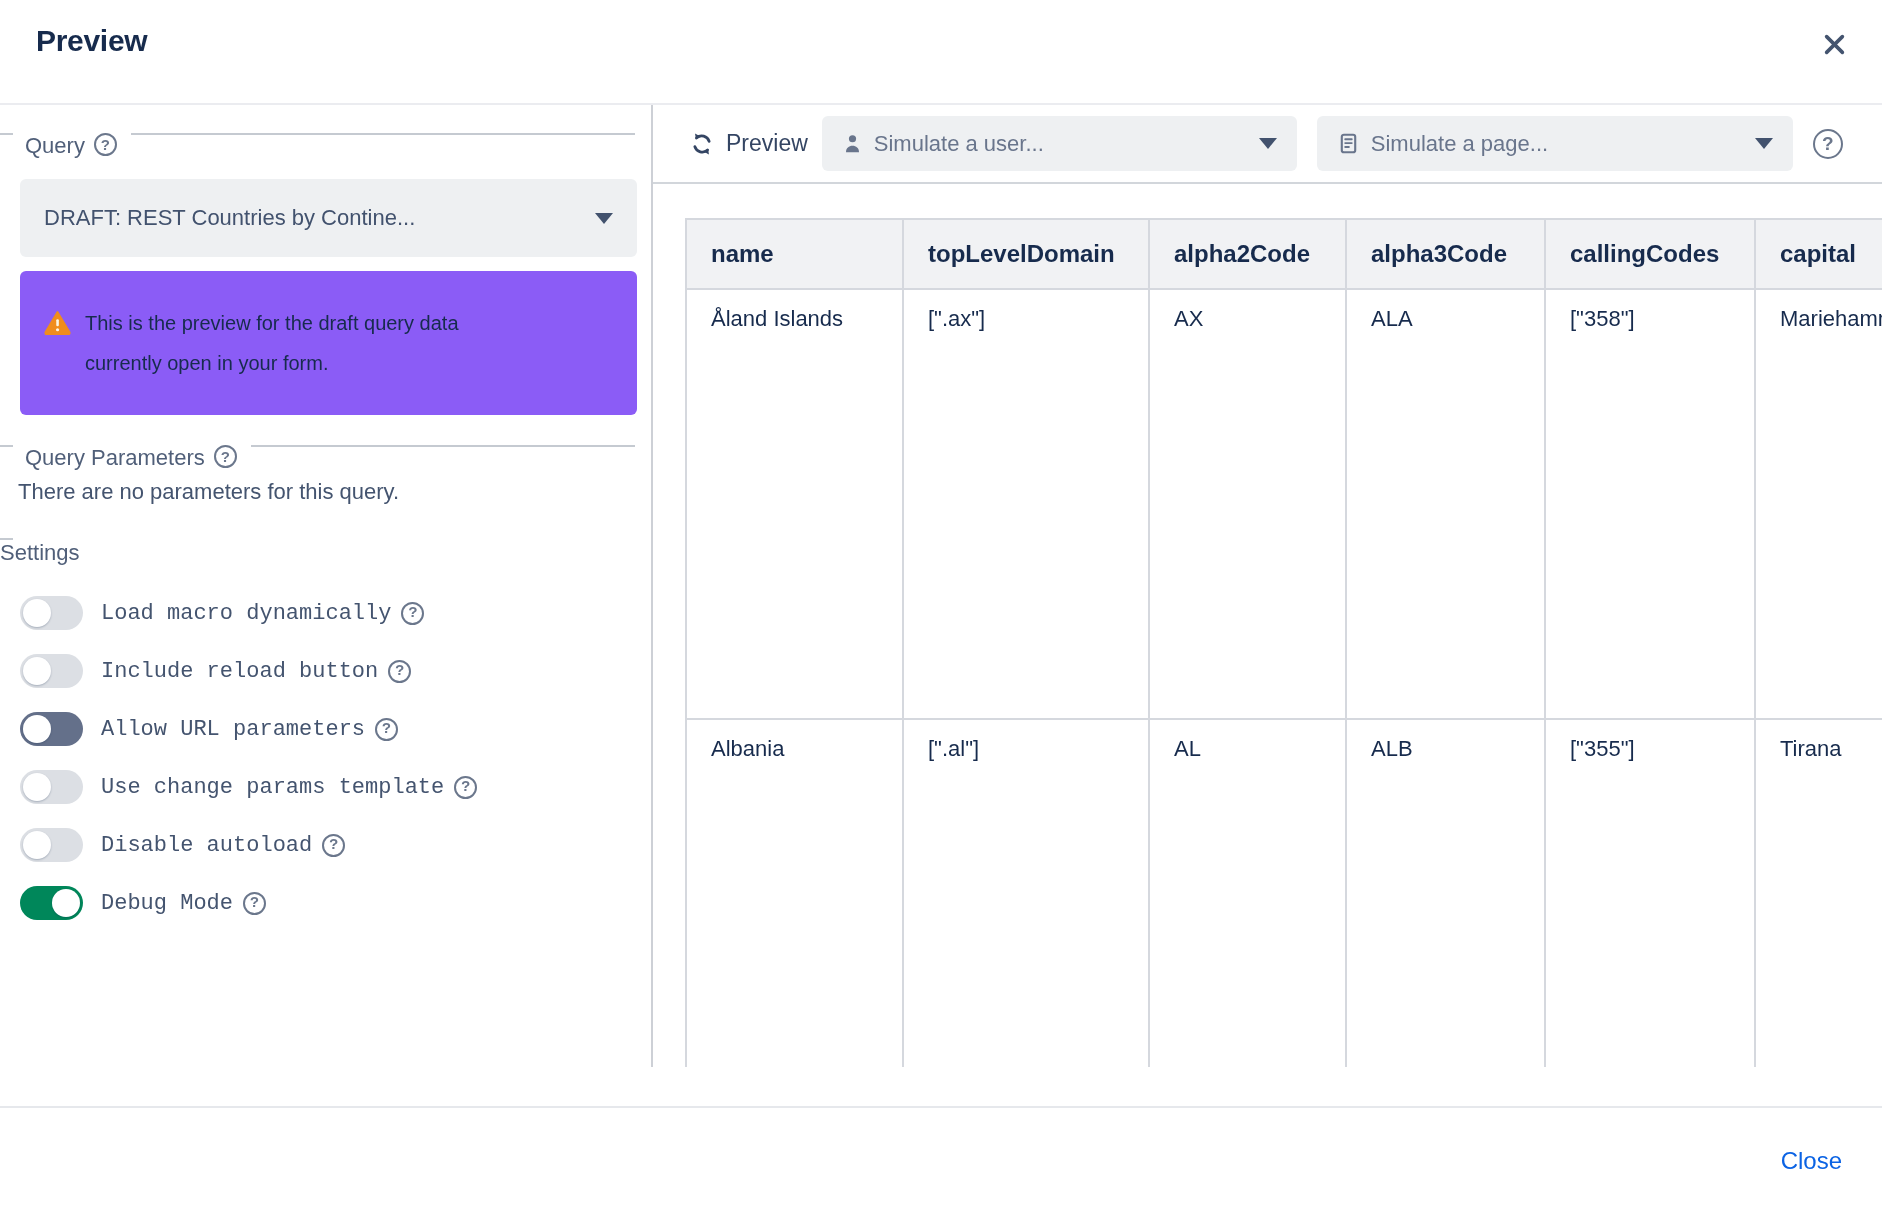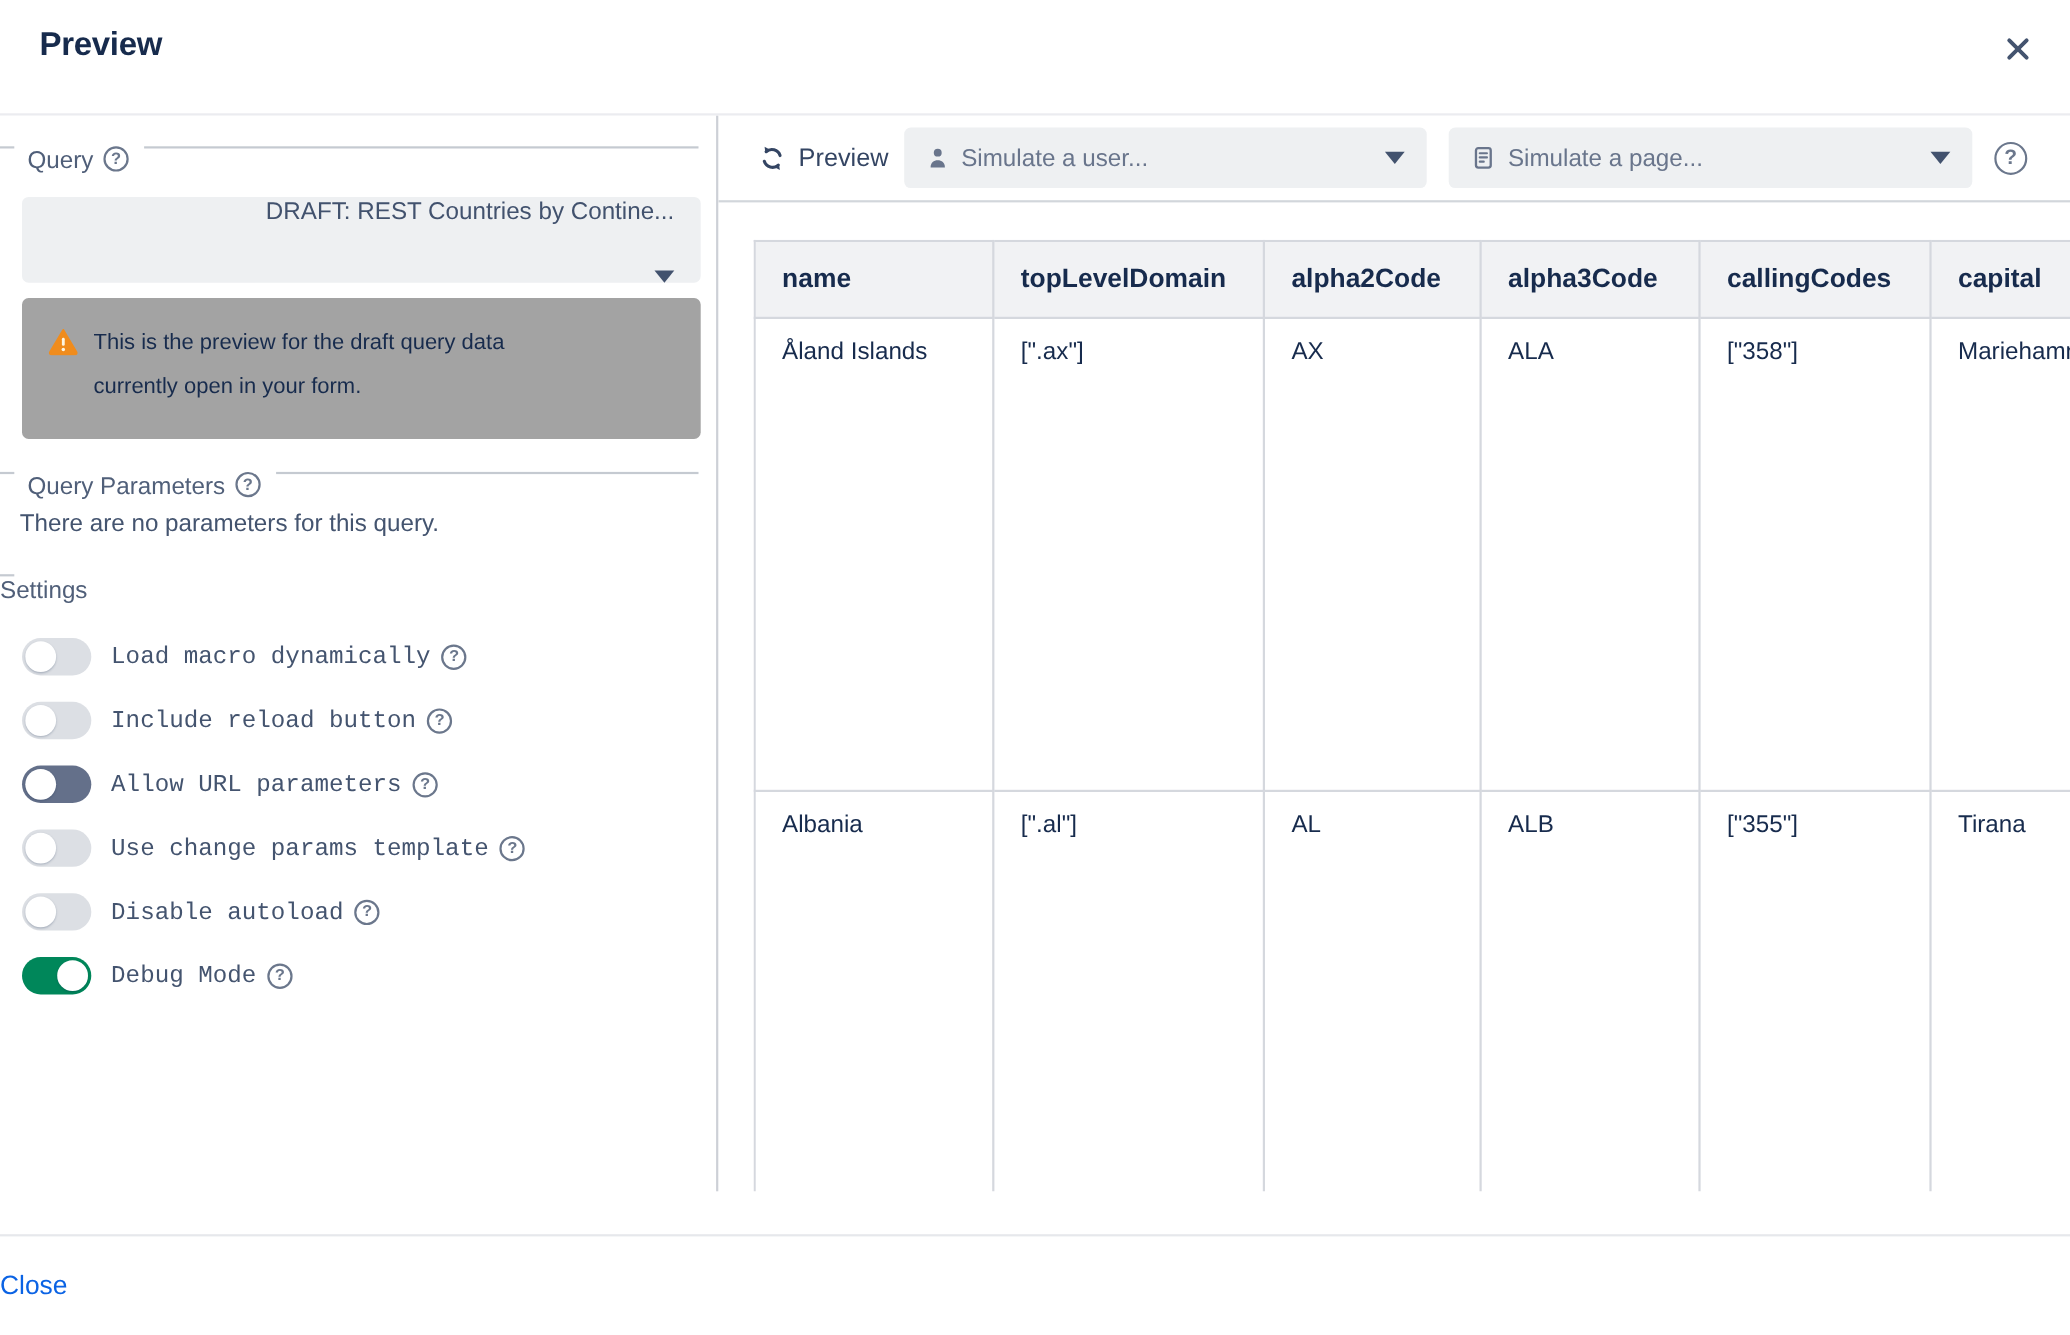--- a/index.html
+++ b/index.html
@@ -28,28 +28,28 @@
   .legend-text { white-space:nowrap; }
   .help-circle {
     width:23px; height:23px; border:2px solid #6B778C; border-radius:50%;
     color:#6B778C; font-size:15px; font-weight:700; line-height:19px; text-align:center;
     margin-left:9px; flex:0 0 auto; display:inline-block; cursor:pointer; background:#fff;
   }
   .help-circle.lg { width:30px; height:30px; font-size:19px; line-height:25px; border-width:2px; }
 
   .query-dropdown {
     margin:20px 0 0 20px; width:617px; height:78px; background:#EEF0F2; border-radius:6px;
-    display:flex; align-items:flex-end; padding:0 24px; cursor:pointer;flex-direction:column;
+    display:flex; align-items:center; padding:0 24px; cursor:pointer;
   }
   .query-dropdown .dd-text { font-size:22px; color:#42526E; flex:1 1 auto; white-space:nowrap; overflow:hidden; }
   .caret { width:0; height:0; border-left:9px solid transparent; border-right:9px solid transparent; border-top:11px solid #42526E; flex:0 0 auto; }
 
   .warning-box {
-    margin:14px 0 0 20px; width:617px; min-height:128px; background:#a3a3a3; border-radius:6px;
-    display:flex; align-items:flex-start; padding:20px 24px;
+    margin:14px 0 0 20px; width:617px; min-height:128px; background:#8b5cf6; border-radius:6px;
+    display:flex; align-items:flex-start; padding:32px 24px;
   }
   .warning-box svg { flex:0 0 auto; margin:7px 14px 0 0; }
   .warning-text { font-size:20px; line-height:40px; color:#172B4D; max-width:445px; }
 
   .lp-qp-legend { margin-top:30px; }
   .no-params { margin:8px 0 0 18px; font-size:22px; color:#44546F; }
   .lp-settings-legend { margin-top:33px;flex-direction:column; }
 
   .toggles { margin-top:16px;font-family:Liberation Mono, monospace; }
   .toggle-row { display:flex; align-items:center; height:58px; padding-left:20px; }
@@ -83,21 +83,21 @@
   td { vertical-align:top; padding:16px 0 0 24px; font-size:22px; color:#172B4D; background:#fff; }
   tbody tr { height:430px; }
   th:nth-child(1), td:nth-child(1) { width:217px; }
   th:nth-child(2), td:nth-child(2) { width:246px; }
   th:nth-child(3), td:nth-child(3) { width:197px; }
   th:nth-child(4), td:nth-child(4) { width:199px; }
   th:nth-child(5), td:nth-child(5) { width:210px; }
   th:nth-child(6), td:nth-child(6) { width:420px; }
 
   
-  .modal-footer { height:92px; flex:0 0 auto; border-top:2px solid #E6E8EC; display:flex; align-items:center; justify-content:flex-start; padding-right:40px;margin-top:39px; }
+  .modal-footer { height:108px; flex:0 0 auto; border-top:2px solid #E6E8EC; display:flex; align-items:center; justify-content:flex-end; padding-right:40px;margin-top:39px; }
   .close-link { font-size:24px; color:#0B63E4; text-decoration:none; cursor:pointer; }
 </style>
 </head>
 <body>
 
 <div class="modal">
 
   <div class="modal-header">
     <div class="modal-title">Preview</div>
     <button class="x-btn">

